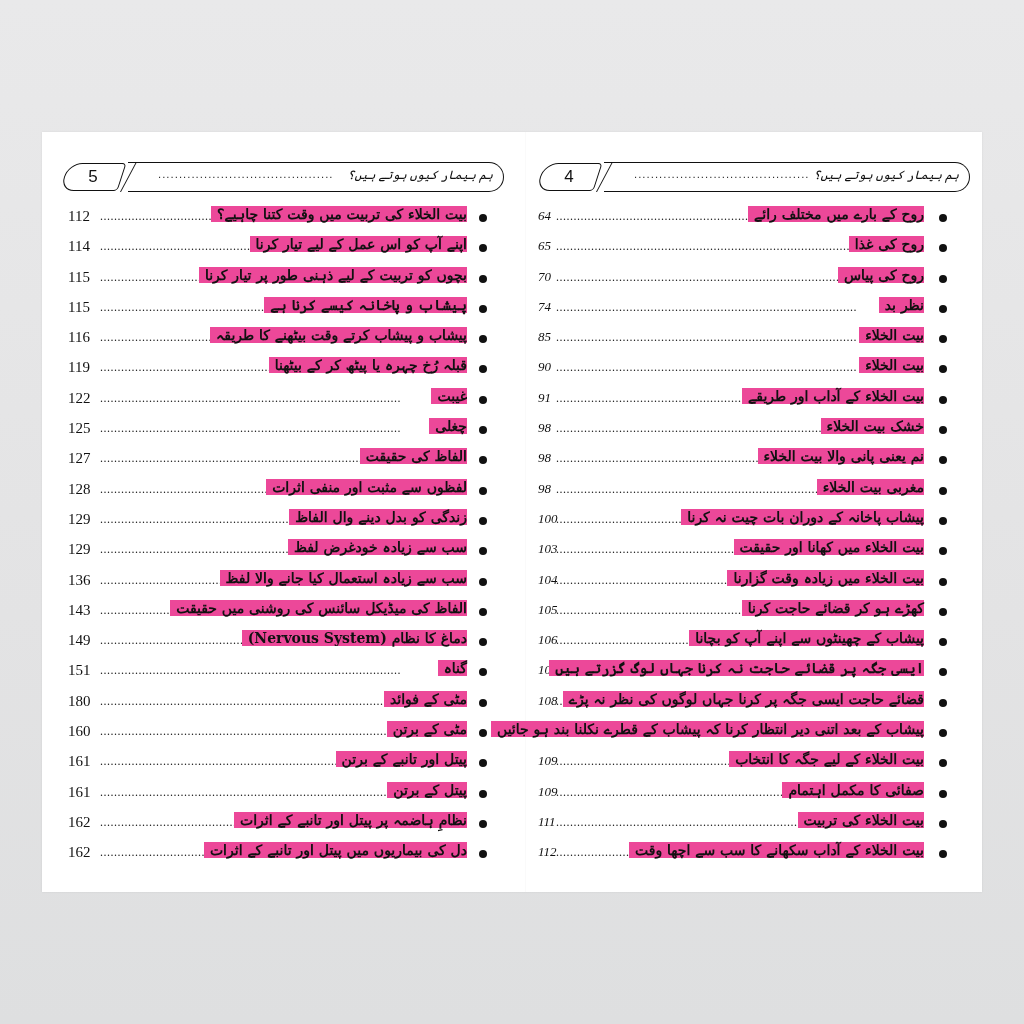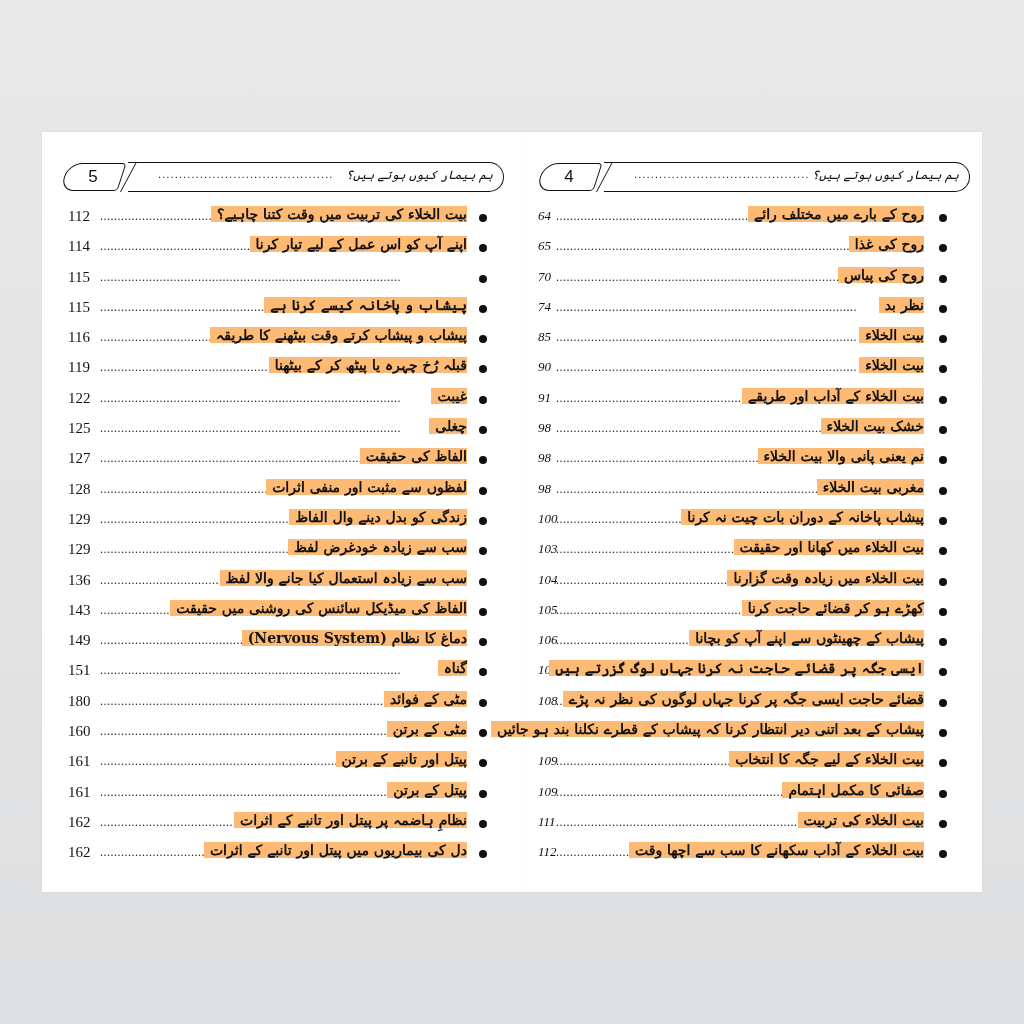--- a/index.html
+++ b/index.html
@@ -53,21 +53,21 @@
     border-left:1.4px solid #111; transform:skewX(-28deg); transform-origin:bottom left;
   }
   .banner .dots {
     position:absolute; left:30px; top:6px; width:200px;
     font-family:"DejaVu Sans", sans-serif; font-size:10px; letter-spacing:1px;
     overflow:hidden; white-space:nowrap; color:#222;
   }
   .banner .title {
     position:absolute; right:10px; top:5px;
     direction:rtl; font-size:12px; font-style:italic;
-    font-family:Liberation Sans, sans-serif;
+    font-family:Liberation Serif, serif;
   }
 
   
   .toc { position:absolute; left:0; right:8px; top:70px; margin:0; padding:0; list-style:none; }
   .toc li {
     position:relative; height:30.3px;
   }
   .page.left .toc li .num  { left:26px; }
   .page.left .toc li .dots { left:58px; }
   .page.left .toc li .entry{ right:50px; }
@@ -83,21 +83,21 @@
     font-family:"Liberation Serif", serif; font-size:15px;
   }
   .page.right .toc .num { font-size:13px; font-style:italic; }
   .toc .dots {
     position:absolute; top:7px; width:300px; overflow:hidden; white-space:nowrap;
     font-family:"Liberation Serif", serif; font-size:12px; letter-spacing:0.5px; color:#222;
   }
   .toc .entry {
     position:absolute; top:4px; direction:rtl; white-space:nowrap;
     font-family:"DejaVu Serif", serif; font-size:14px; font-weight:bold;
-    background:#fdba74; padding-left:6px;
+    background:#ec4899; padding-left:6px;
   }
   .toc .bullet {
     position:absolute; top:12px; width:8px; height:8px; border-radius:50%; background:#111;
   }
 </style>
 </head>
 <body>
 
 <div class="spread">
   <div class="gutter"></div>
@@ -121,20 +121,21 @@
         </li>
         <li>
           <span class="num">114</span>
           <span class="dots">............................................................................................................</span>
           <span class="entry">اپنے آپ کو اس عمل کے لیے تیار کرنا</span>
           <span class="bullet"></span>
         </li>
         <li>
           <span class="num">115</span>
           <span class="dots">............................................................................................................</span>
+          <span class="entry">بچوں کو تربیت کے لیے ذہنی طور پر تیار کرنا</span>
           <span class="bullet"></span>
         </li>
         <li>
           <span class="num">115</span>
           <span class="dots">............................................................................................................</span>
           <span class="entry">پیشاب و پاخانہ کیسے کرنا ہے</span>
           <span class="bullet"></span>
         </li>
         <li>
           <span class="num">116</span>

